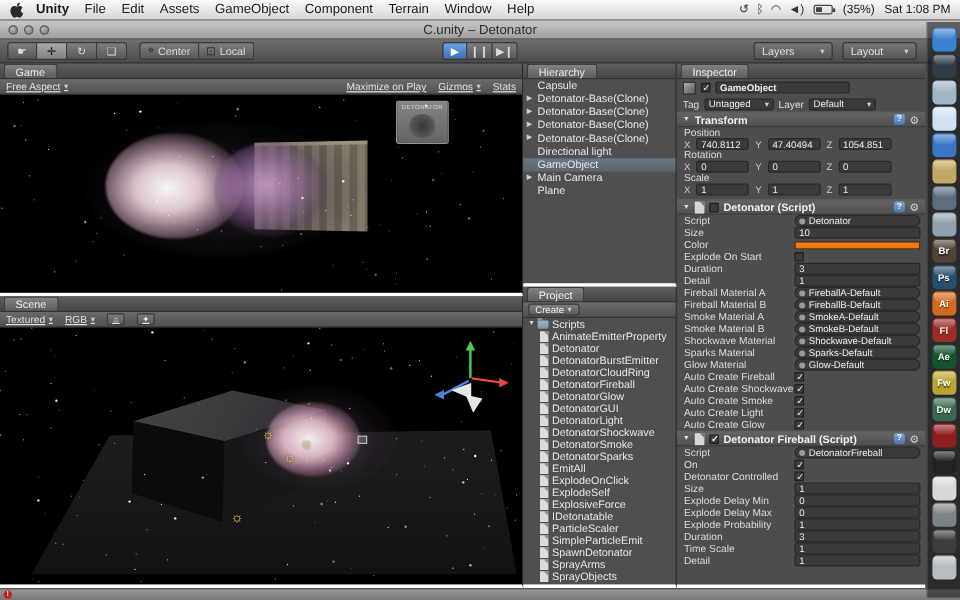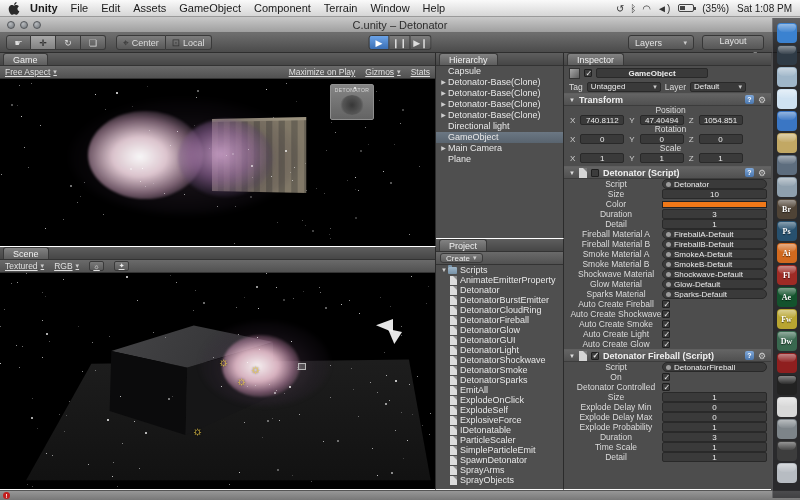--- a/index.html
+++ b/index.html
@@ -36,25 +36,25 @@
   .tgroup .toolbtn:last-child{border-radius:0 3px 3px 0;}
   .toolbtn.sel{background:linear-gradient(#a8a8a8,#828282);color:#111;}
   .pivotgrp{margin-left:10px;}
   .pivotbtn{width:auto;padding:0 6px;gap:3px;font-size:9px;}
   .playgrp{position:absolute;left:50%;transform:translateX(-50%);display:flex;}
   .playbtn{width:21px;height:15px;}
   .playbtn.active{background:linear-gradient(#6ba3e8,#3a6fb5);color:#fff;}
   .ddbtn{height:15px;padding:0 6px;background:linear-gradient(#767676,#565656);border:1px solid #373737;border-radius:3px;
          color:#e2e2e2;font-size:9px;display:flex;align-items:center;gap:4px;position:absolute;}
   .dd-layers{right:106px;width:66px;}
-  .dd-layout{right:36px;width:62px;flex-direction:column;}
+  .dd-layout{right:36px;width:62px;}
   .caret{font-size:7px;color:#ccc;}
 
   
-  .pane{position:absolute;background:#4f4f4f;border-right:1px solid #2b2b2b;border-bottom:1px solid #ffffff;overflow:hidden;text-align:center;}
+  .pane{position:absolute;background:#4f4f4f;border-right:1px solid #2b2b2b;border-bottom:3px solid #ffffff;overflow:hidden;}
   .tabstrip{height:13px;background:linear-gradient(#5e5e5e,#464646);border-bottom:1px solid #333;display:flex;align-items:flex-end;padding-left:3px;}
   .tab{height:12px;padding:0 9px;background:linear-gradient(#828282,#5d5d5d);border:1px solid #393939;border-bottom:none;
        border-radius:3px 3px 0 0;font-size:9px;color:#f0f0f0;display:flex;align-items:center;}
   .ctrlbar{height:13px;background:linear-gradient(#6a6a6a,#515151);border-bottom:1px solid #333;display:flex;align-items:center;
            font-size:8.5px;color:#e0e0e0;padding:0 5px;gap:10px;white-space:nowrap;text-decoration:underline;}
   .ctrl{display:flex;align-items:center;gap:3px;}
   .miniicon-btn{width:15px;height:10px;background:linear-gradient(#7a7a7a,#5a5a5a);border:1px solid #3a3a3a;border-radius:2px;
                 font-size:7px;color:#eee;display:flex;align-items:center;justify-content:center;}
 
   
@@ -172,21 +172,21 @@
              border-top:1px solid #555;display:flex;align-items:center;padding:0 3px;gap:3px;}
   .err-icon{width:7px;height:7px;border-radius:50%;background:#c41e1e;color:#fff;font-size:6px;font-weight:bold;
             display:flex;align-items:center;justify-content:center;flex:0 0 7px;}
   .err-text{font-size:8px;color:#8e0000;white-space:nowrap;overflow:hidden;}
 
   
   .dock{position:absolute;right:0;top:18px;width:28px;height:480px;background:rgba(15,15,18,.55);
         border-left:1px solid rgba(255,255,255,.18);z-index:80;display:flex;flex-direction:column;align-items:center;
         padding-top:5px;gap:2px;}
   .dtile{width:20px;height:20px;border-radius:4px;position:relative;display:flex;align-items:center;justify-content:center;
-         font-size:8px;font-weight:bold;color:#fff;text-shadow:0 1px 1px rgba(0,0,0,.6);flex:0 0 20px;font-family:Liberation Serif, serif;}
+         font-size:8px;font-weight:bold;color:#fff;text-shadow:0 1px 1px rgba(0,0,0,.6);flex:0 0 20px;}
   .dtile::after{content:"";position:absolute;left:1px;top:1px;right:1px;height:8px;border-radius:3px 3px 6px 6px;
                 background:linear-gradient(rgba(255,255,255,.45),rgba(255,255,255,.05));}
 </style>
 </head>
 <body>
 
 <div class="screen">
 
   <div class="menubar">
     <span class="apple">
@@ -739,21 +739,21 @@
       <span class="tab">Inspector</span>
     </div>
     <div class="insp-body">
       <div class="goheader">
         <span class="cube-icon"></span>
         <span class="chk on"></span>
         <span class="tf goname">GameObject</span>
       </div>
       <div class="tagrow">
         <span>Tag</span>
-        <span class="ddf" style="width:74px;">
+        <span class="ddf" style="width:58px;">
           <span>Untagged</span>
           <span class="caret">▾</span>
         </span>
         <span>Layer</span>
         <span class="ddf" style="width:56px;">
           <span>Default</span>
           <span class="caret">▾</span>
         </span>
       </div>
 
@@ -820,20 +820,26 @@
               <span class="tf grow">10</span>
             </span>
           </div>
           <div class="irow">
             <span class="ilbl">Color</span>
             <span class="ictl">
               <span class="swatch" style="background: rgb(240, 120, 24);"></span>
             </span>
           </div>
           <div class="irow">
+            <span class="ilbl">Explode On Start</span>
+            <span class="ictl">
+              <span class="chk"></span>
+            </span>
+          </div>
+          <div class="irow">
             <span class="ilbl">Duration</span>
             <span class="ictl">
               <span class="tf grow">3</span>
             </span>
           </div>
           <div class="irow">
             <span class="ilbl">Detail</span>
             <span class="ictl">
               <span class="tf grow">1</span>
             </span>
@@ -877,34 +883,34 @@
           <div class="irow">
             <span class="ilbl">Shockwave Material</span>
             <span class="ictl">
               <span class="objf">
                 <i class="objdot"></i>
                 <span>Shockwave-Default</span>
               </span>
             </span>
           </div>
           <div class="irow">
+            <span class="ilbl">Sparks Material</span>
+            <span class="ictl">
+              <span class="objf">
+                <i class="objdot"></i>
+                <span>Sparks-Default</span>
+              </span>
+            </span>
+          </div>
+          <div class="irow">
             <span class="ilbl">Glow Material</span>
             <span class="ictl">
               <span class="objf">
                 <i class="objdot"></i>
                 <span>Glow-Default</span>
-              </span>
-            </span>
-          </div>
-          <div class="irow">
-            <span class="ilbl">Sparks Material</span>
-            <span class="ictl">
-              <span class="objf">
-                <i class="objdot"></i>
-                <span>Sparks-Default</span>
               </span>
             </span>
           </div>
           <div class="irow">
             <span class="ilbl">Auto Create Fireball</span>
             <span class="ictl">
               <span class="chk on"></span>
             </span>
           </div>
           <div class="irow">

